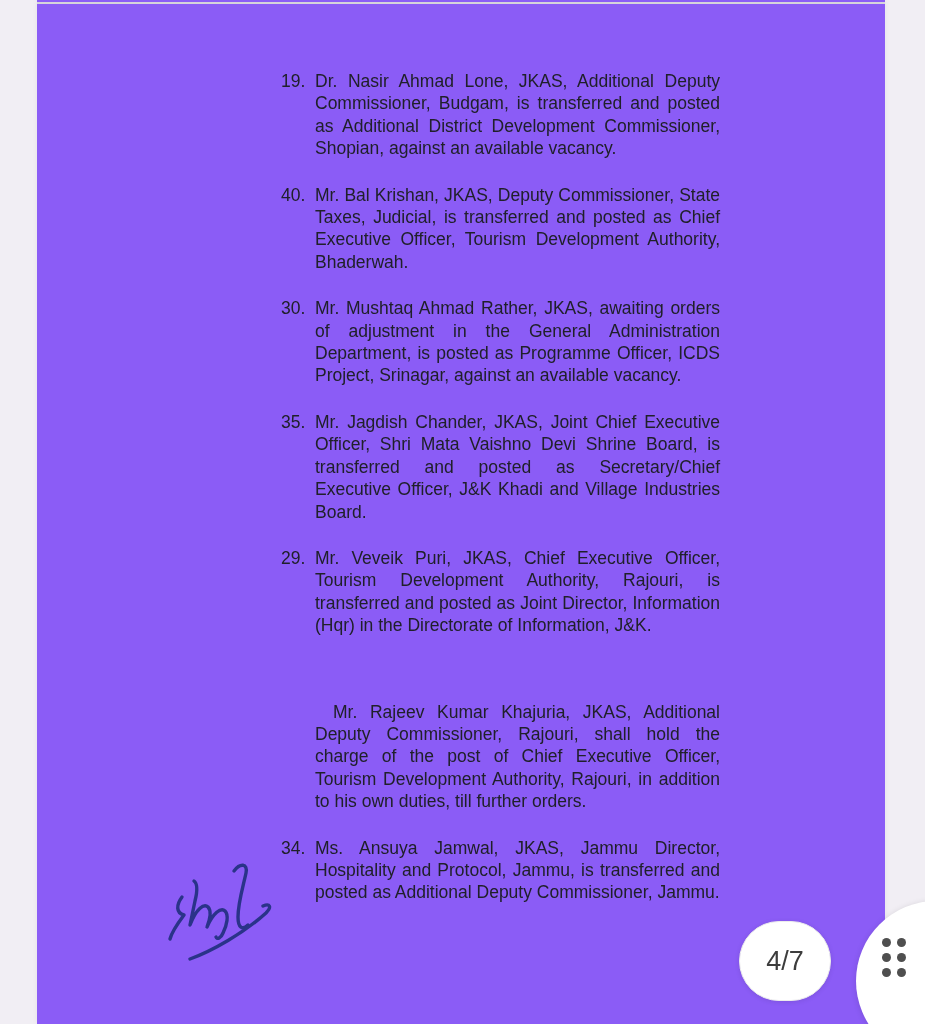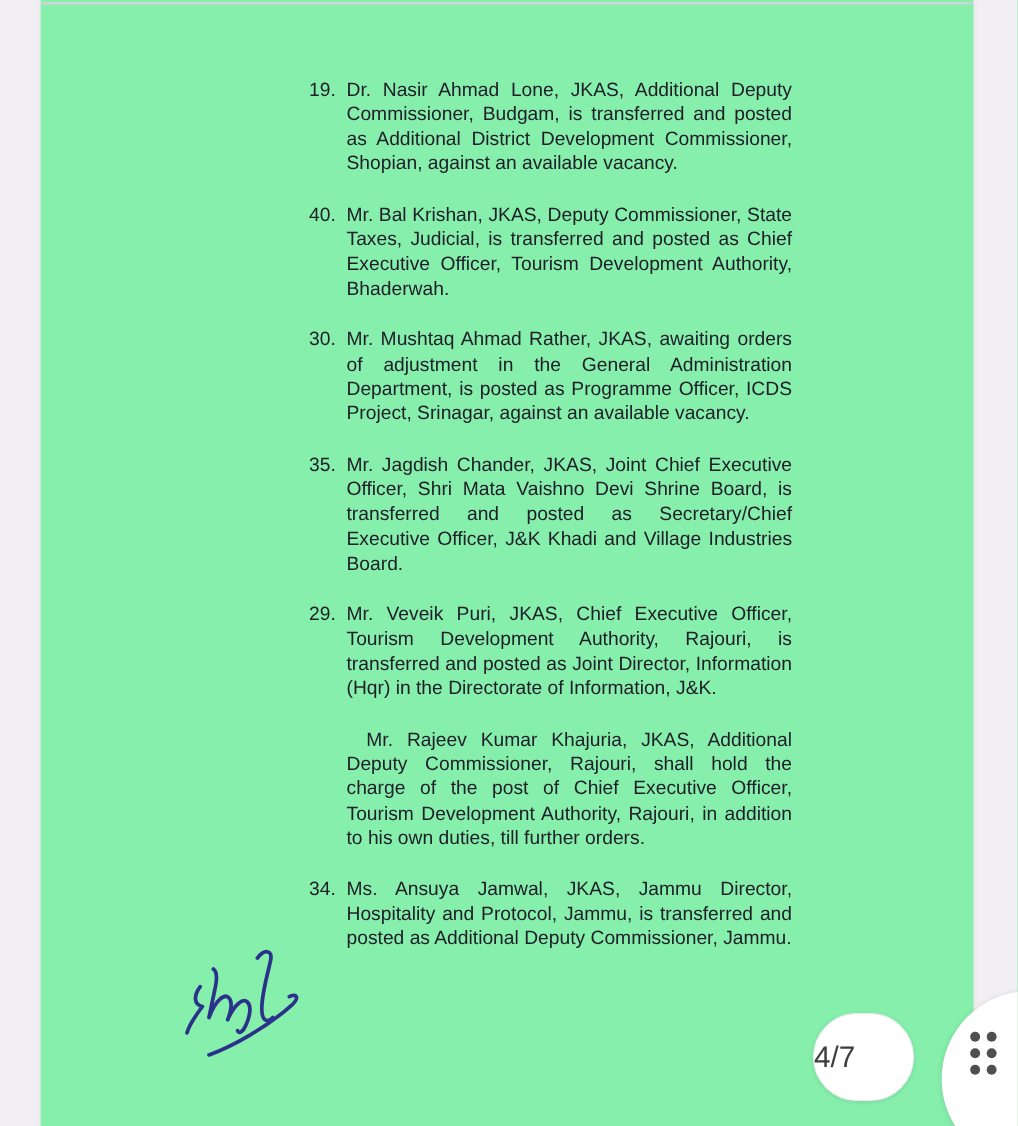--- a/index.html
+++ b/index.html
@@ -5,48 +5,48 @@
   html, body { margin: 0; padding: 0; }
   body {
     width: 925px; height: 1024px;
     position: relative; overflow: hidden;
     background: #f1eef4;
     font-family: "Liberation Sans", sans-serif;
   }
   .paper {
     position: absolute; left: 37px; top: 0;
     width: 848px; height: 1024px;
-    background: #86efac;
+    background: #8b5cf6;
     box-shadow: 0 0 6px rgba(0,0,0,0.05);
   }
   .scan-edge {
     position: absolute; top: 2px; left: 0; right: 0; height: 2px;
     background: #d6d4da;
   }
   .doc-body {
     position: absolute; top: 70px; left: 244px; right: 165px;
     color: #20202a;
     font-size: 17.5px; line-height: 22.4px;
   }
   .item { display: flex; margin-bottom: 24px; }
   .num  { flex: 0 0 34px; }
   .txt  { flex: 1; text-align: justify; }
-  .txt.indent { text-indent: 18px; }
+  .txt.indent { text-indent: 18px; margin-top: 40px; }
   .signature {
     position: absolute; left: 160px; top: 851px;
     width: 118px; height: 118px;
   }
   .page-pill {
     position: absolute; left: 739px; top: 921px;
     width: 92px; height: 80px;
     background: #ffffff;
     border: 1px solid #ececec;
     border-radius: 40px;
     box-shadow: 0 1px 5px rgba(0,0,0,0.10);
-    display: flex; align-items: center; justify-content: flex-start;
+    display: flex; align-items: center; justify-content: center;
     font-size: 27px; color: #3d3d3d;
     box-sizing: border-box;
   }
   .grid-btn {
     position: absolute; left: 856px; top: 901px;
     width: 160px; height: 160px;
     border-radius: 50%;
     background: #ffffff;
     box-shadow: 0 1px 6px rgba(0,0,0,0.12);
     cursor: pointer;

